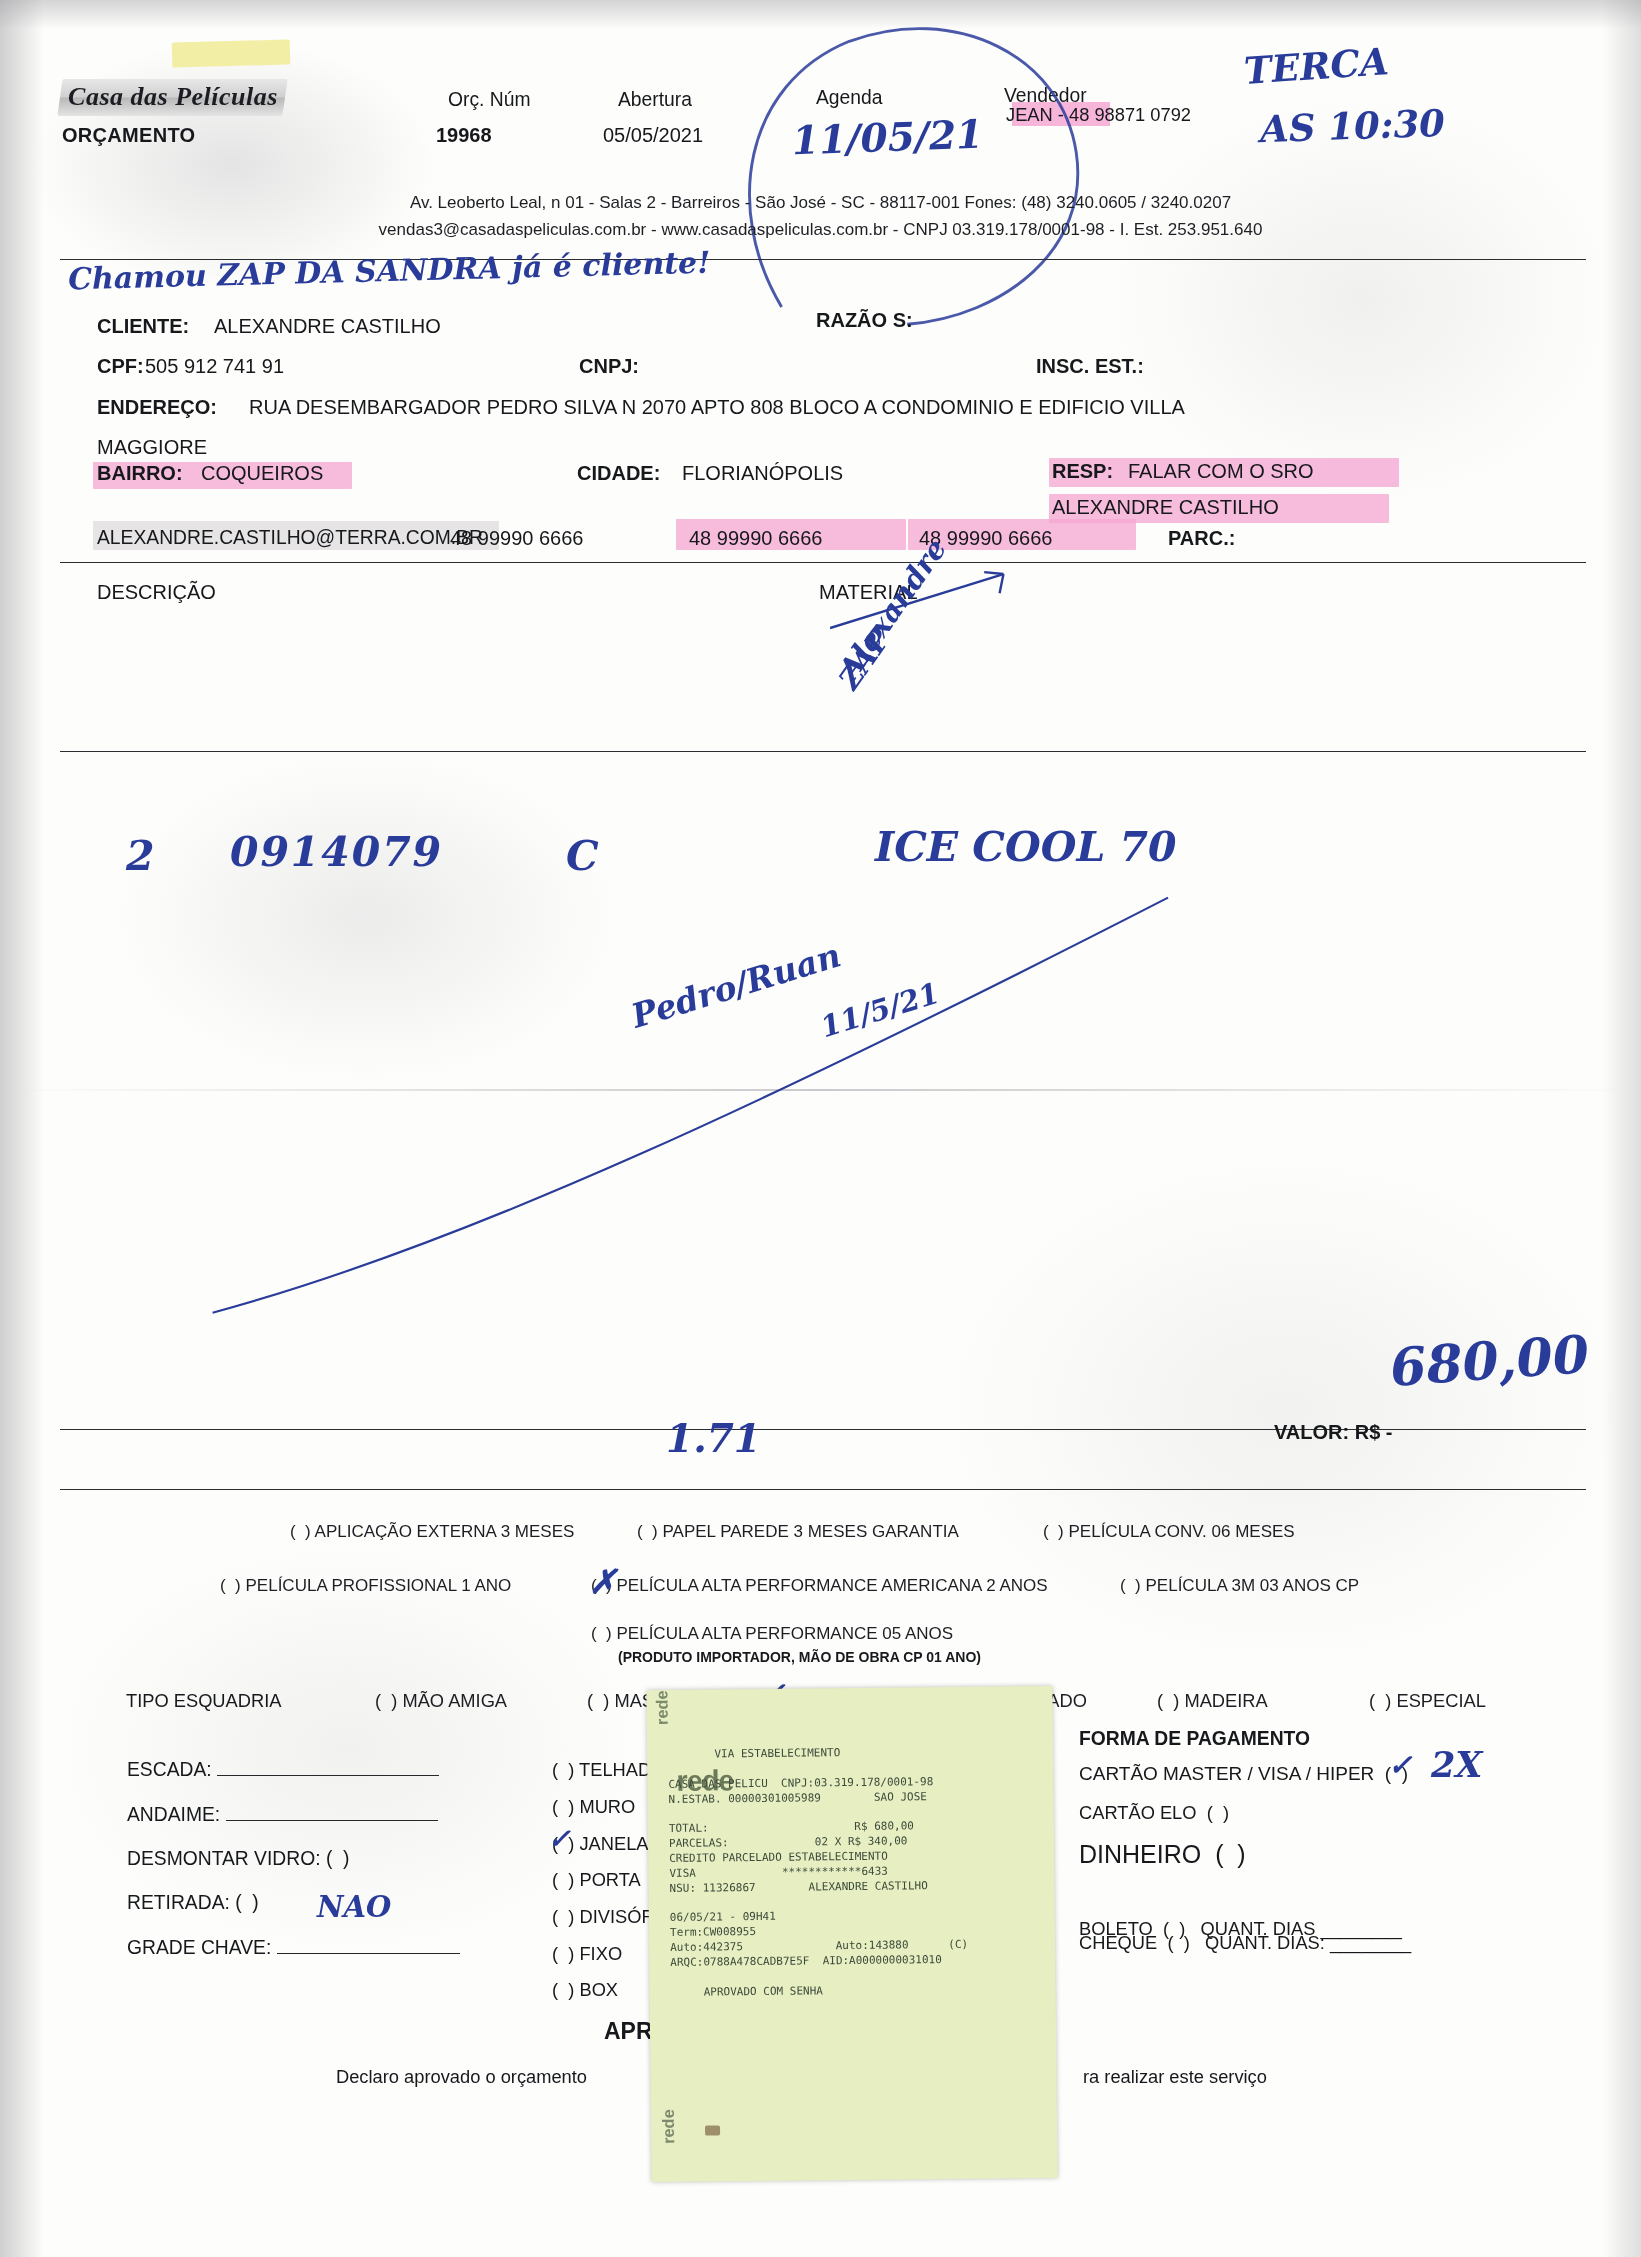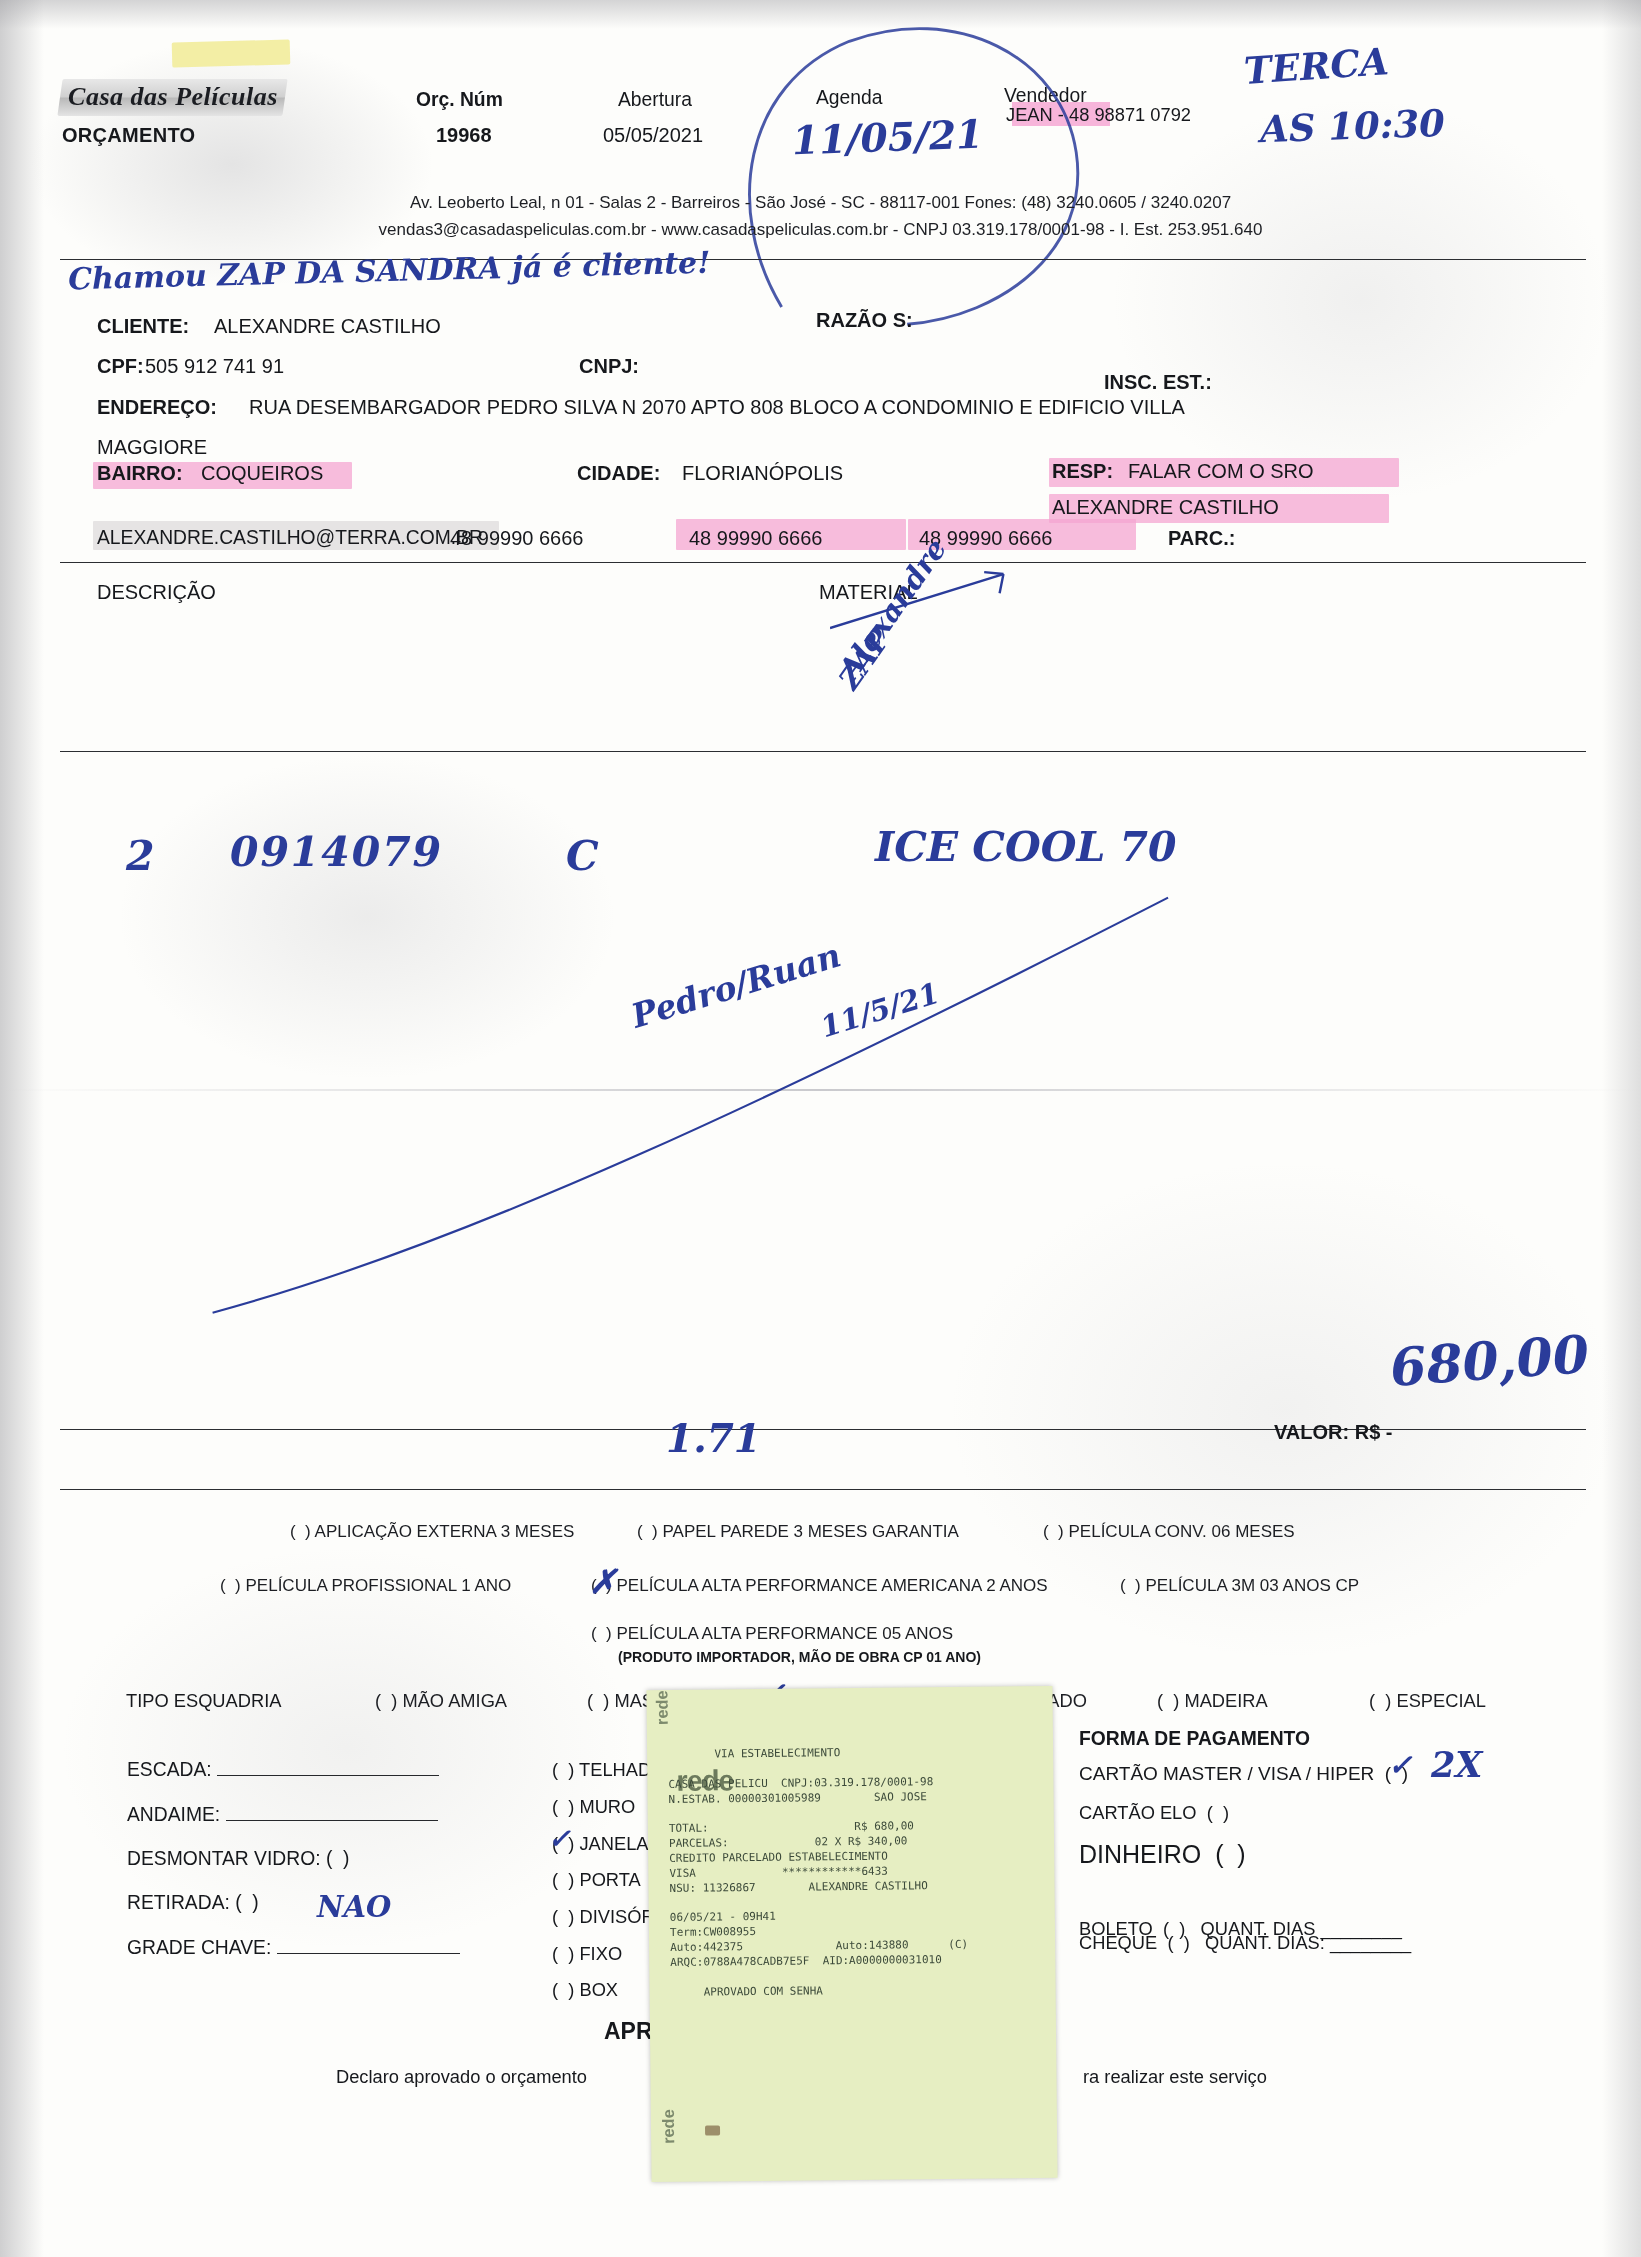--- a/index.html
+++ b/index.html
@@ -169,21 +169,21 @@
   <div class="scan-shade s5"></div>
   <div class="fold"></div>
 
   <div class="abs hl-yellow"></div>
 
   <div class="abs logo">
     <span class="logo-inner">Casa das Películas</span>
   </div>
   <div class="abs orcamento-label">ORÇAMENTO</div>
 
-  <div class="abs hdr-col-label" style="left:416px; top:89px;font-weight:bold;">Orç. Núm</div>
+  <div class="abs hdr-col-label" style="left:448px; top:89px;">Orç. Núm</div>
   <div class="abs hdr-col-value" style="left:436px; top:124px;">19968</div>
 
   <div class="abs hdr-col-label" style="left:618px; top:89px;">Abertura</div>
   <div class="abs field-value" style="left:603px; top:124px;">05/05/2021</div>
 
   <div class="abs hdr-col-label" style="left:816px; top:87px;">Agenda</div>
 
   <div class="abs hdr-col-label" style="left:1004px; top:85px;">Vendedor</div>
   <div class="abs hl-pink-vend"></div>
   <div class="abs" style="left:1006px; top:104px; font-size:18.3px;">JEAN - 48 98871 0792</div>
@@ -203,21 +203,21 @@
 
   <div class="abs hw" style="left:68px; top:253px; font-size:30px; transform:rotate(-1.5deg);">Chamou ZAP DA SANDRA já é cliente!</div>
 
   <div class="abs field-label" style="left:97px; top:315px;">CLIENTE:</div>
   <div class="abs field-value" style="left:214px; top:315px;">ALEXANDRE CASTILHO</div>
   <div class="abs field-label" style="left:816px; top:309px;">RAZÃO S:</div>
 
   <div class="abs field-label" style="left:97px; top:355px;">CPF:</div>
   <div class="abs field-value" style="left:145px; top:355px;">505 912 741 91</div>
   <div class="abs field-label" style="left:579px; top:355px;">CNPJ:</div>
-  <div class="abs field-label" style="left:1104px; top:355px;margin-top:16px;">INSC. EST.:</div>
+  <div class="abs field-label" style="left:1036px; top:355px;">INSC. EST.:</div>
 
   <div class="abs field-label" style="left:97px; top:396px;">ENDEREÇO:</div>
   <div class="abs field-value" style="left:249px; top:396px;">RUA DESEMBARGADOR PEDRO SILVA N 2070 APTO 808 BLOCO A CONDOMINIO E EDIFICIO VILLA</div>
   <div class="abs field-value" style="left:97px; top:436px;">MAGGIORE</div>
 
   <div class="hl-pink" style="left:93px; top:462px; width:259px; height:27px;"></div>
   <div class="abs field-label" style="left:97px; top:462px;">BAIRRO:</div>
   <div class="abs field-value" style="left:201px; top:462px;">COQUEIROS</div>
 
   <div class="abs field-label" style="left:577px; top:462px;">CIDADE:</div>

